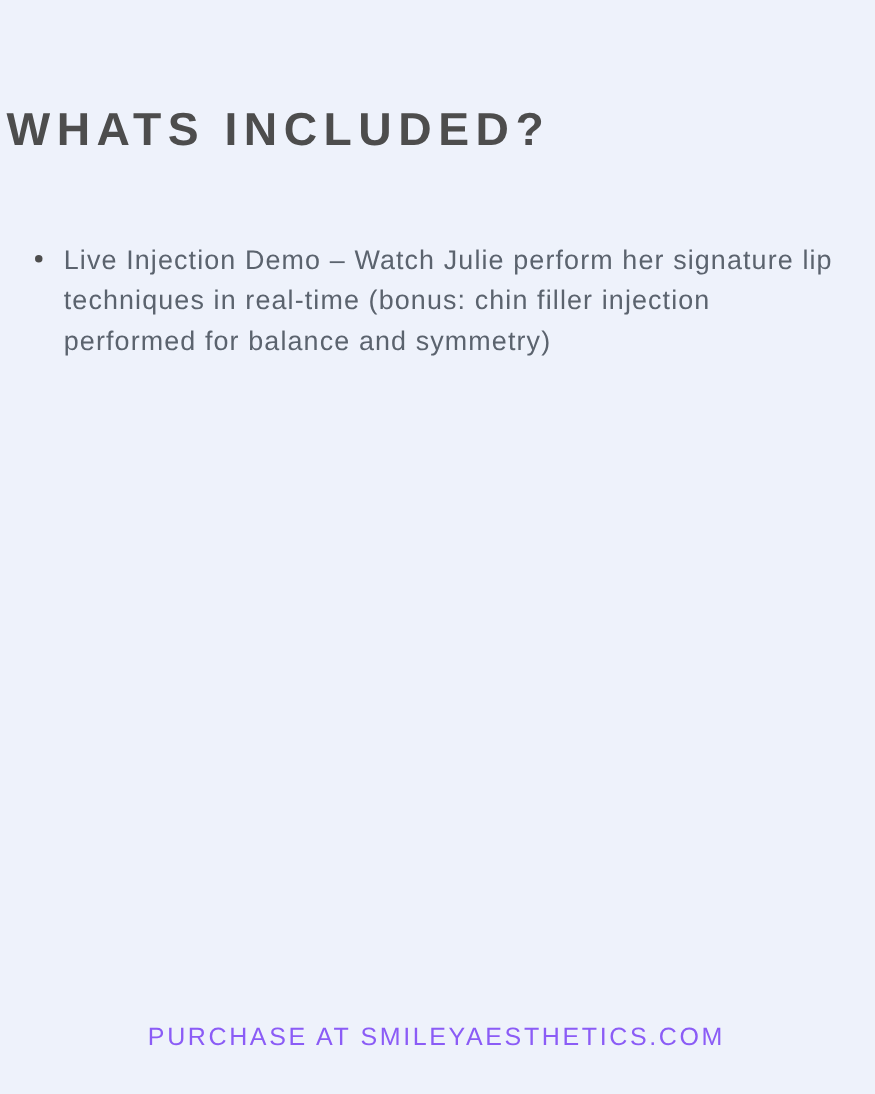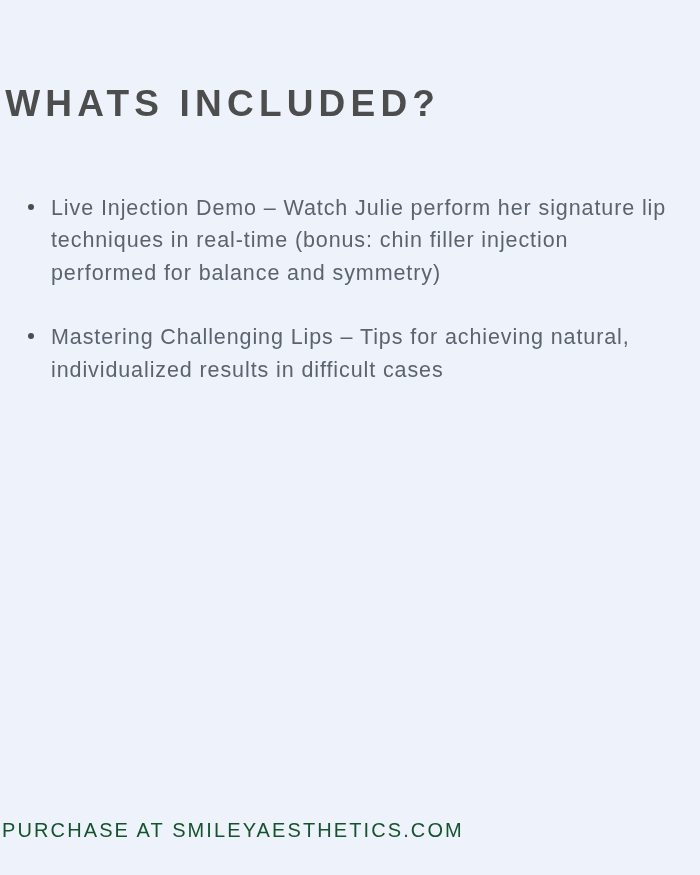--- a/index.html
+++ b/index.html
@@ -64,48 +64,44 @@
     background: #4d4d4d;
   }
   .bullet-text {
     display: block;
   }
   .footer {
     position: absolute;
     top: 816px;
     left: 0;
     width: 580px;
-    text-align: left;
+    text-align: right;
     font-size: 20px;
     font-weight: 400;
     letter-spacing: 2.1px;
-    color: #14532d;
+    color: #8b5cf6;
     line-height: 28px;
     text-indent: 2.1px;
     white-space: nowrap;
   }
 </style>
 </head>
 <body>
 
 <div class="poster">
 
   <div class="title">WHATS INCLUDED?</div>
 
   <div class="bullet-list">
 
     <div class="bullet-item">
       <span class="bullet-dot"></span>
       <span class="bullet-text">Live Injection Demo – Watch Julie perform her signature lip techniques in real-time (bonus: chin filler injection performed for balance and symmetry)</span>
     </div>
 
 
-    <div class="bullet-item">
-      <span class="bullet-dot"></span>
-      <span class="bullet-text">Mastering Challenging Lips – Tips for achieving natural, individualized results in difficult cases</span>
-    </div>
 
 
   </div>
 
   <div class="footer">PURCHASE AT SMILEYAESTHETICS.COM</div>
 
 </div>
 
 </body></html>

